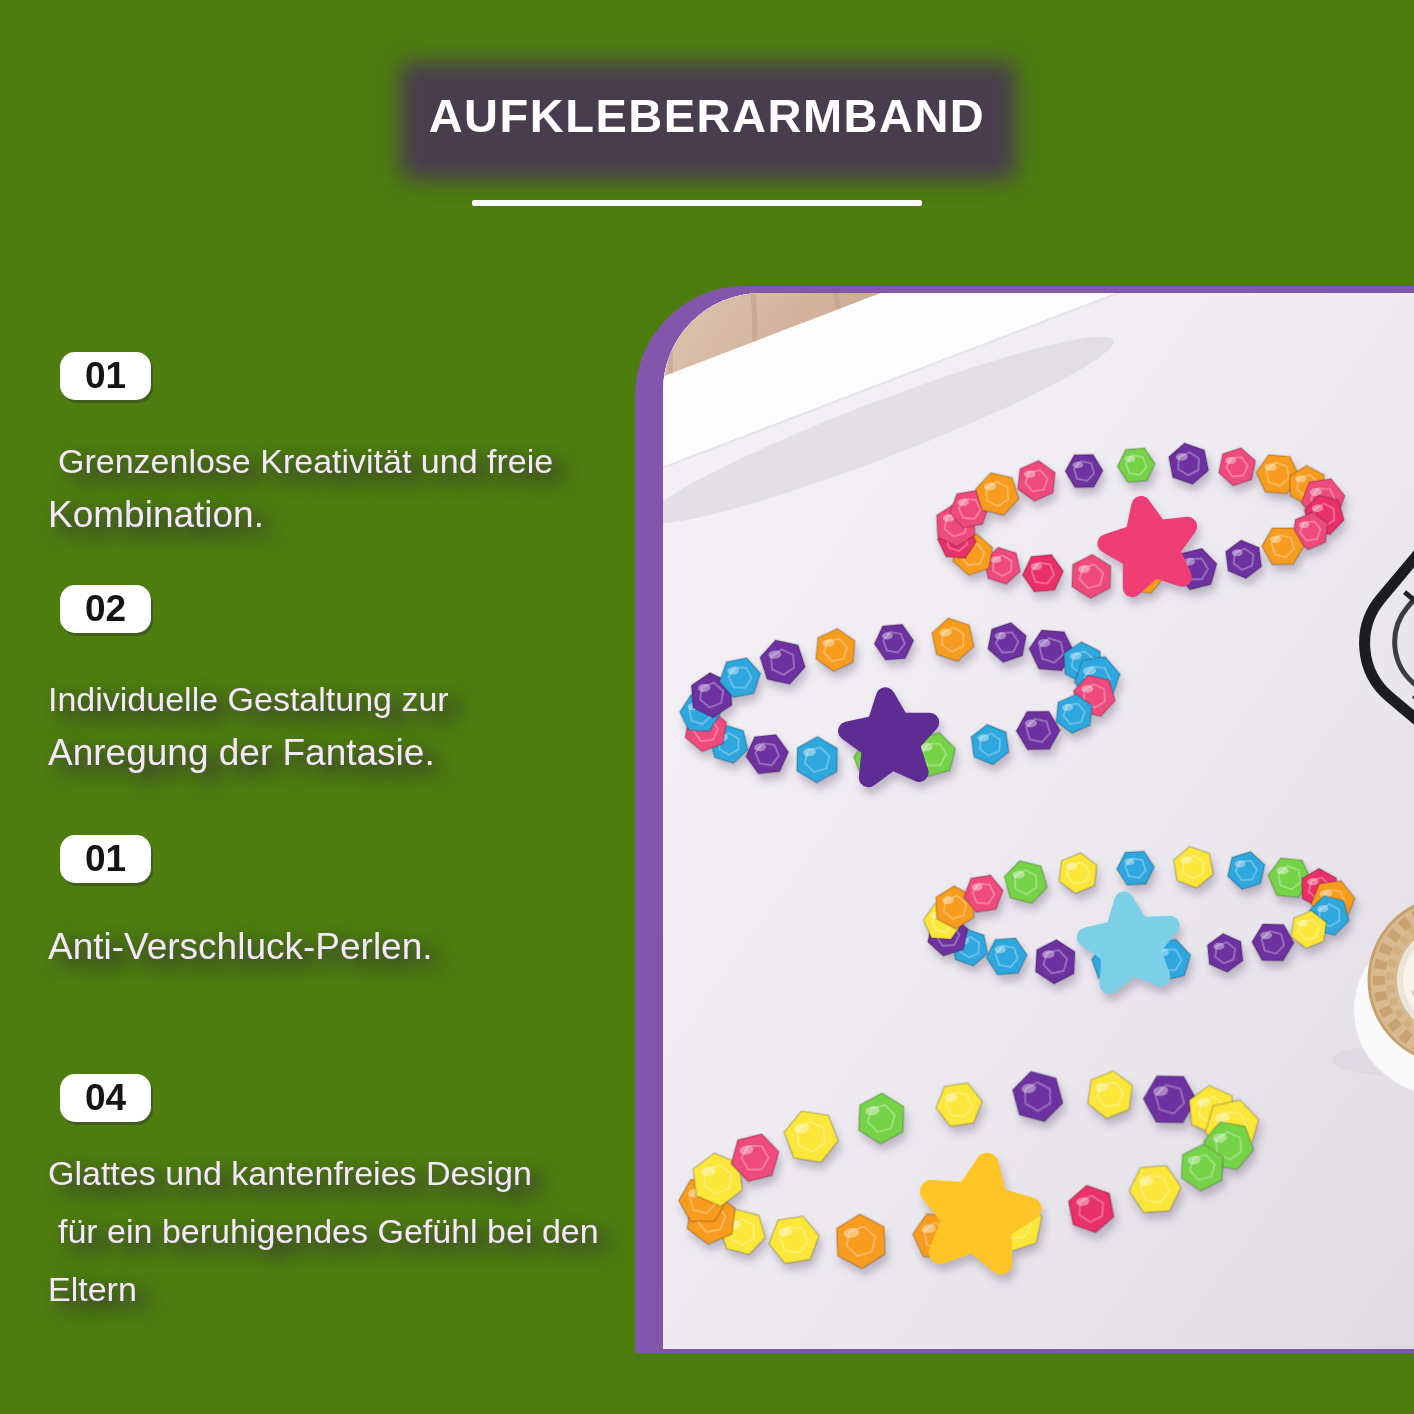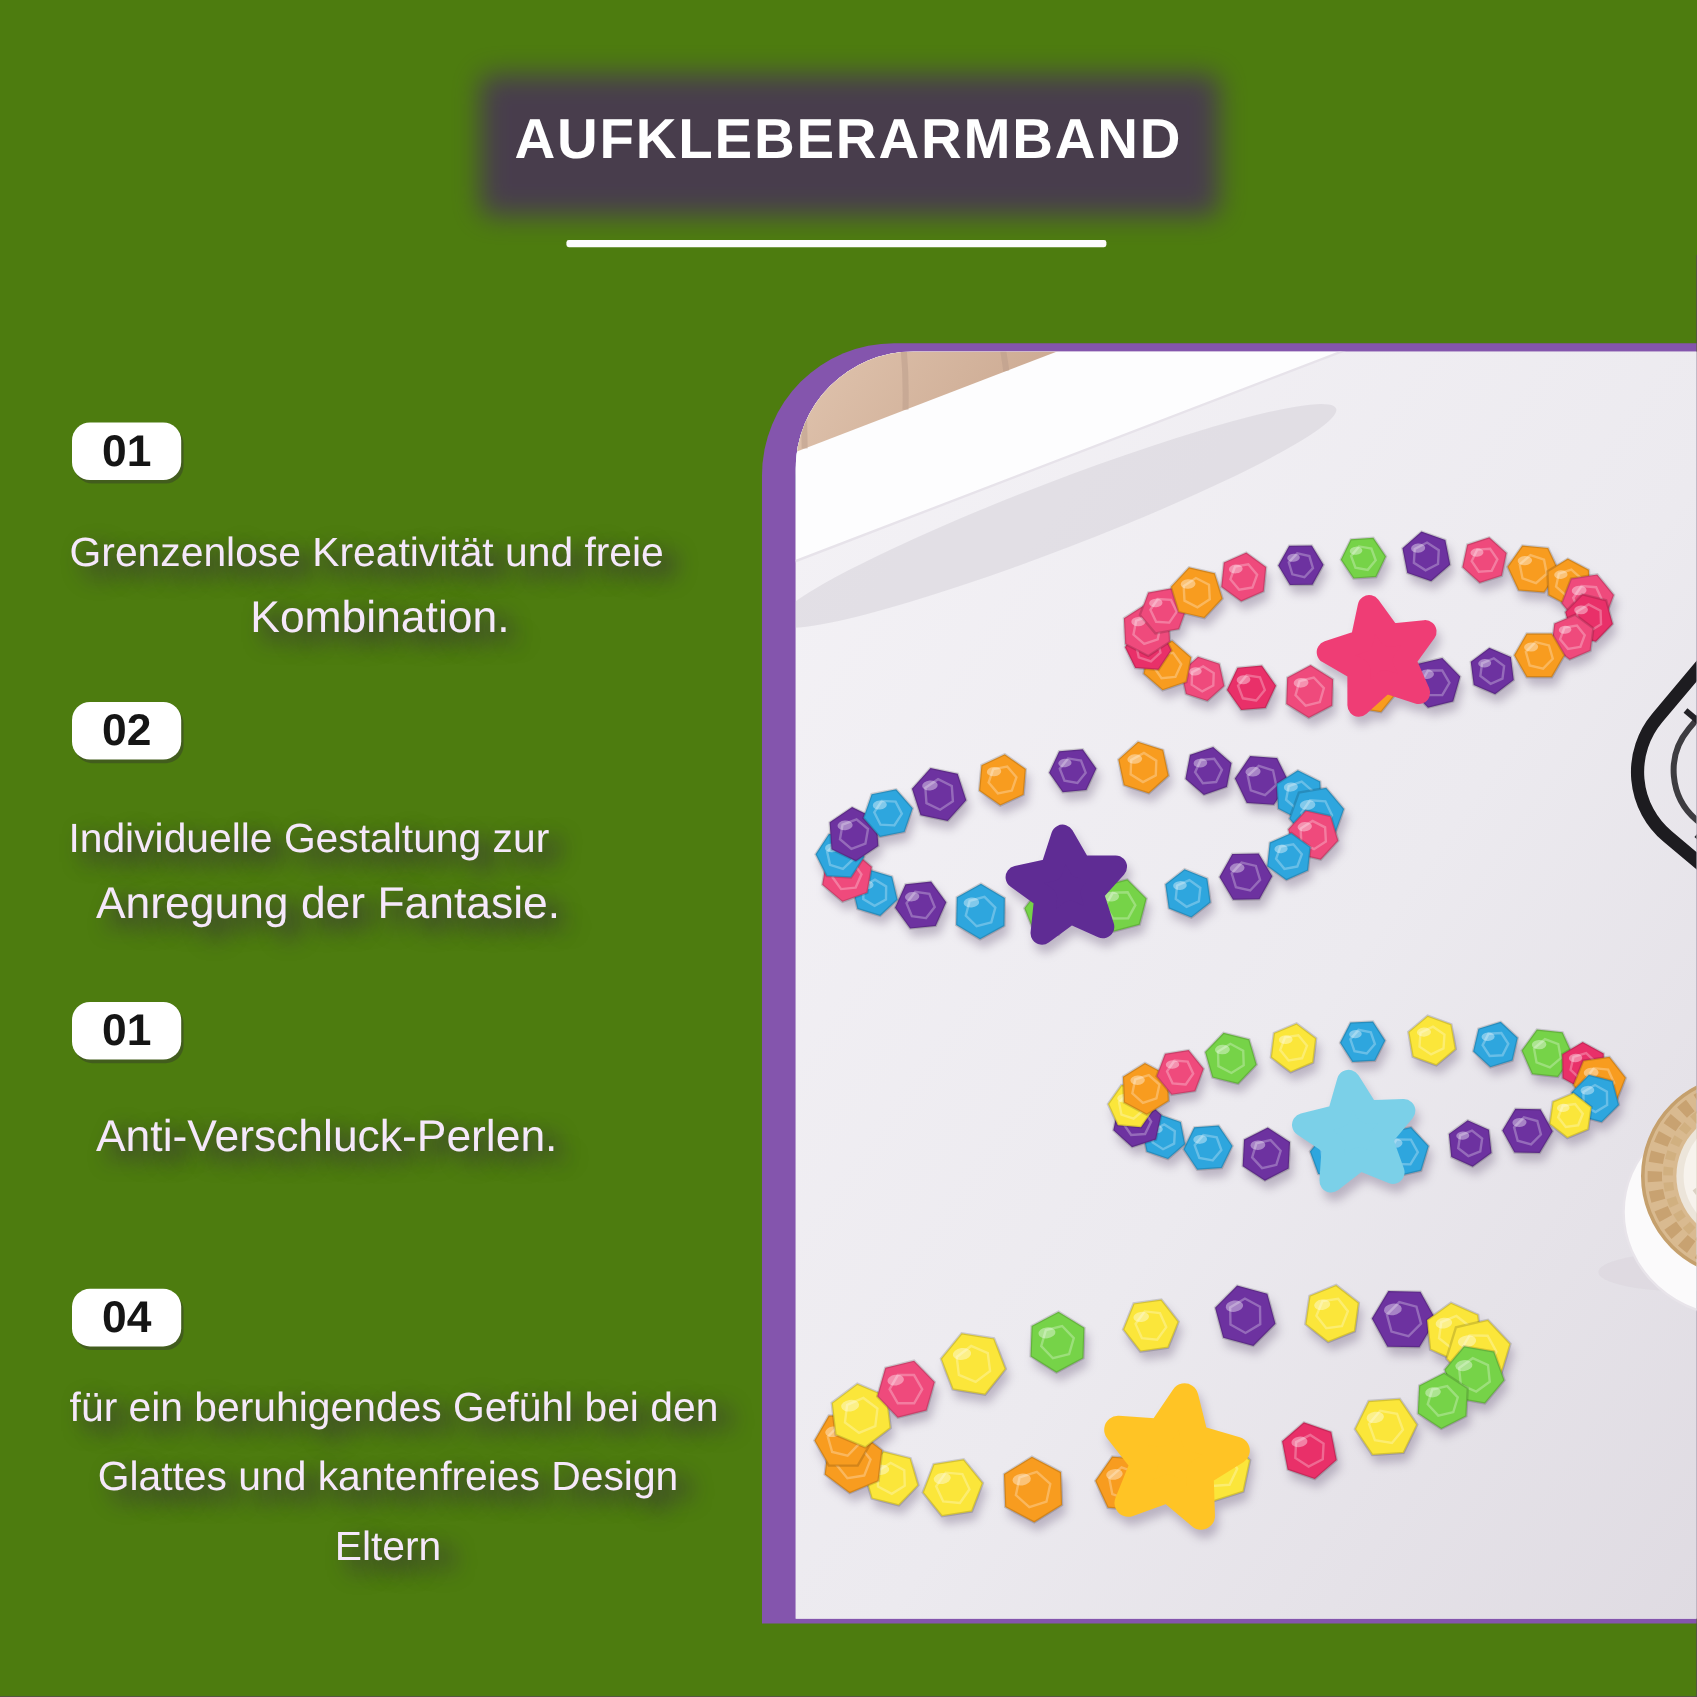--- a/index.html
+++ b/index.html
@@ -24,23 +24,22 @@
   
   .badge{
     position:absolute;left:60px;background:#ffffff;color:#151515;
     font-weight:bold;font-size:37px;line-height:44px;padding:2px 25px;
     border-radius:15px;box-shadow:2px 3px 0 rgba(40,15,70,.28);
   }
   .ftext{
     position:absolute;left:48px;color:#f5e8fa;font-size:34px;line-height:54px;
     text-shadow:11px 8px 18px rgba(47,10,86,.85);
     white-space:nowrap;
-    text-align:center;
-  }
-  .ftext .line-lg{font-size:37px;margin-left:32px;}
+  }
+  .ftext .line-lg{font-size:37px;}
   .ftext .indent{padding-left:10px;}
   .f4 .line{line-height:58px;}
   .b1{top:352px}.b2{top:585px}.b3{top:835px}.b4{top:1074px}
   .t1{top:434px}.t2{top:672px}.t3{top:920px}.t4{top:1144px}
   
   .panel{
     position:absolute;left:635px;top:286px;width:779px;height:1067px;
     background:#8455ad;border-top-left-radius:110px;
   }
   .photo{
@@ -70,22 +69,22 @@
     <div class="line line-lg">Anregung der Fantasie.</div>
   </div>
 
   <div class="badge b3">01</div>
   <div class="ftext t3">
     <div class="line line-lg">Anti-Verschluck-Perlen.</div>
   </div>
 
   <div class="badge b4">04</div>
   <div class="ftext t4 f4">
+    <div class="line">Glattes und kantenfreies Design</div>
     <div class="line indent">für ein beruhigendes Gefühl bei den</div>
-    <div class="line">Glattes und kantenfreies Design</div>
     <div class="line">Eltern</div>
   </div>
 
   <div class="panel">
     <div class="photo">
       <svg id="photo-svg" width="751" height="1056" viewBox="663 293 751 1056" preserveAspectRatio="none">
         <defs>
           <linearGradient id="bgGrad" x1="0" y1="0" x2="1" y2="1">
             <stop offset="0" stop-color="#f4f2f6"></stop>
             <stop offset="0.55" stop-color="#eceaef"></stop>

